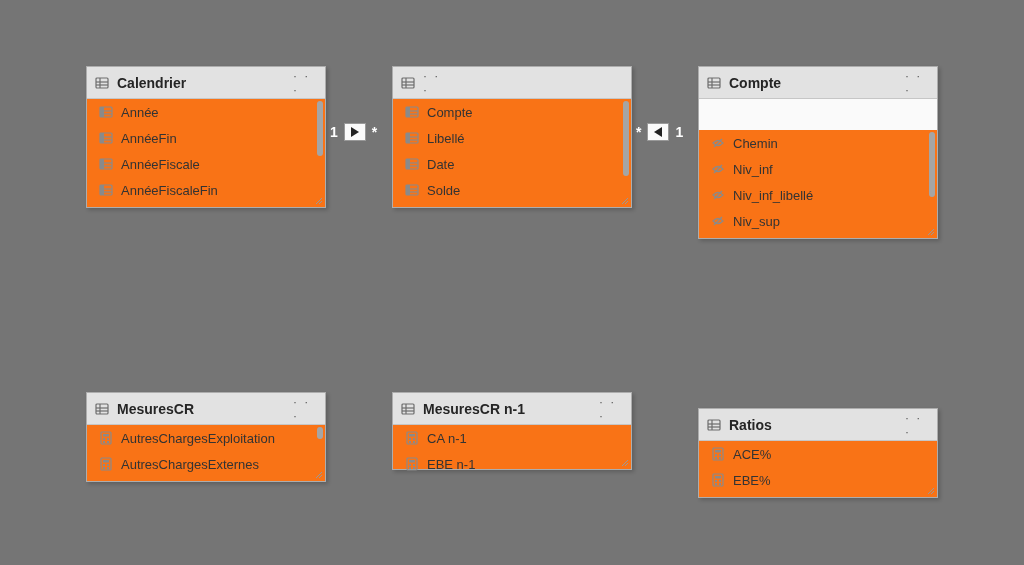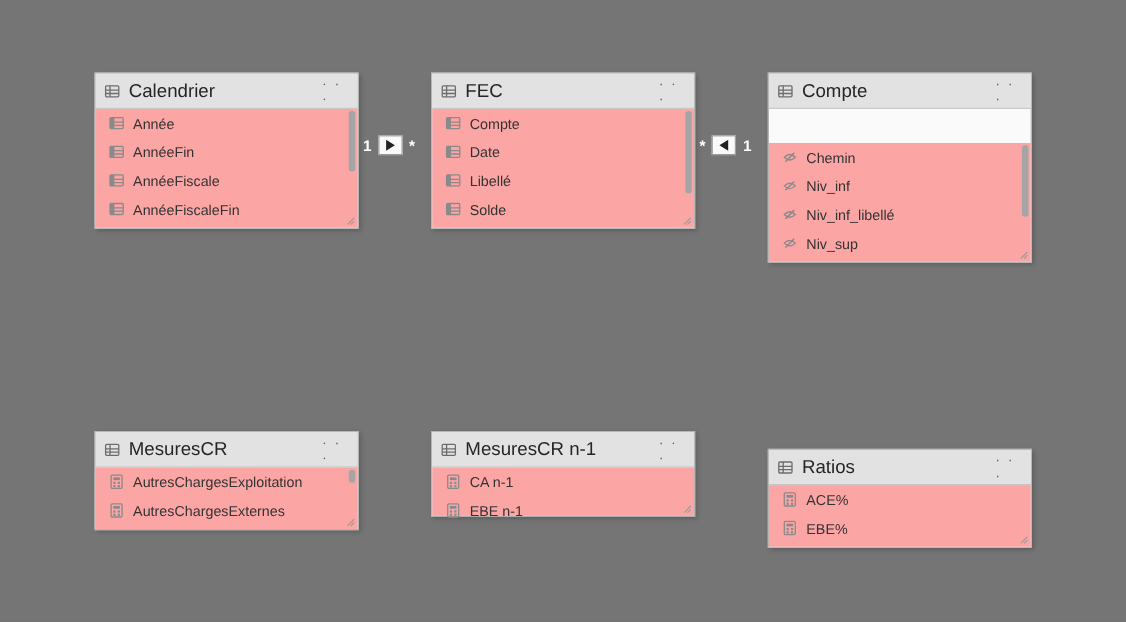--- a/index.html
+++ b/index.html
@@ -30,40 +30,40 @@
     position: relative;
   }
   .table-icon {
     width: 14px;
     height: 14px;
     margin-right: 8px;
     flex-shrink: 0;
   }
   .table-icon svg { display: block; }
   .table-title {
-    font-weight: 400;
-    font-size: 17px;
+    font-weight: 700;
+    font-size: 14px;
     flex: 1;
     white-space: nowrap;
     overflow: hidden;
   }
   .more-btn {
     width: 24px;
     height: 24px;
     display: flex;
     align-items: center;
     justify-content: center;
     cursor: pointer;
     color: #555;
     letter-spacing: 2px;
     font-size: 12px;
     user-select: none;
   }
   .table-body {
-    background: #fca5a5;
+    background: #f97316;
     position: relative;
   }
   .field-row {
     height: 26px;
     display: flex;
     align-items: center;
     padding: 0 10px 0 12px;
     font-size: 13px;
     color: #333;
     white-space: nowrap;
@@ -208,47 +208,46 @@
   </div>
 </div>
 
 <div class="table-card" style="left:392px; top:66px;">
   <div class="table-header">
     <span class="table-icon">
         <svg width="14" height="14">
           <use href="#icon-table"></use>
         </svg>
       </span>
-    <span class="table-title">FEC</span>
     <span class="more-btn">· · ·</span>
   </div>
   <div class="table-body" style="height:108px;">
     <div class="field-row">
       <span class="field-icon">
           <svg width="14" height="14">
             <use href="#icon-column"></use>
           </svg>
         </span>
       <span>Compte</span>
     </div>
     <div class="field-row">
       <span class="field-icon">
           <svg width="14" height="14">
             <use href="#icon-column"></use>
           </svg>
         </span>
+      <span>Libellé</span>
+    </div>
+    <div class="field-row">
+      <span class="field-icon">
+          <svg width="14" height="14">
+            <use href="#icon-column"></use>
+          </svg>
+        </span>
       <span>Date</span>
-    </div>
-    <div class="field-row">
-      <span class="field-icon">
-          <svg width="14" height="14">
-            <use href="#icon-column"></use>
-          </svg>
-        </span>
-      <span>Libellé</span>
     </div>
     <div class="field-row">
       <span class="field-icon">
           <svg width="14" height="14">
             <use href="#icon-column"></use>
           </svg>
         </span>
       <span>Solde</span>
     </div>
     <div class="scroll-indicator" style="height:75px;"></div>

